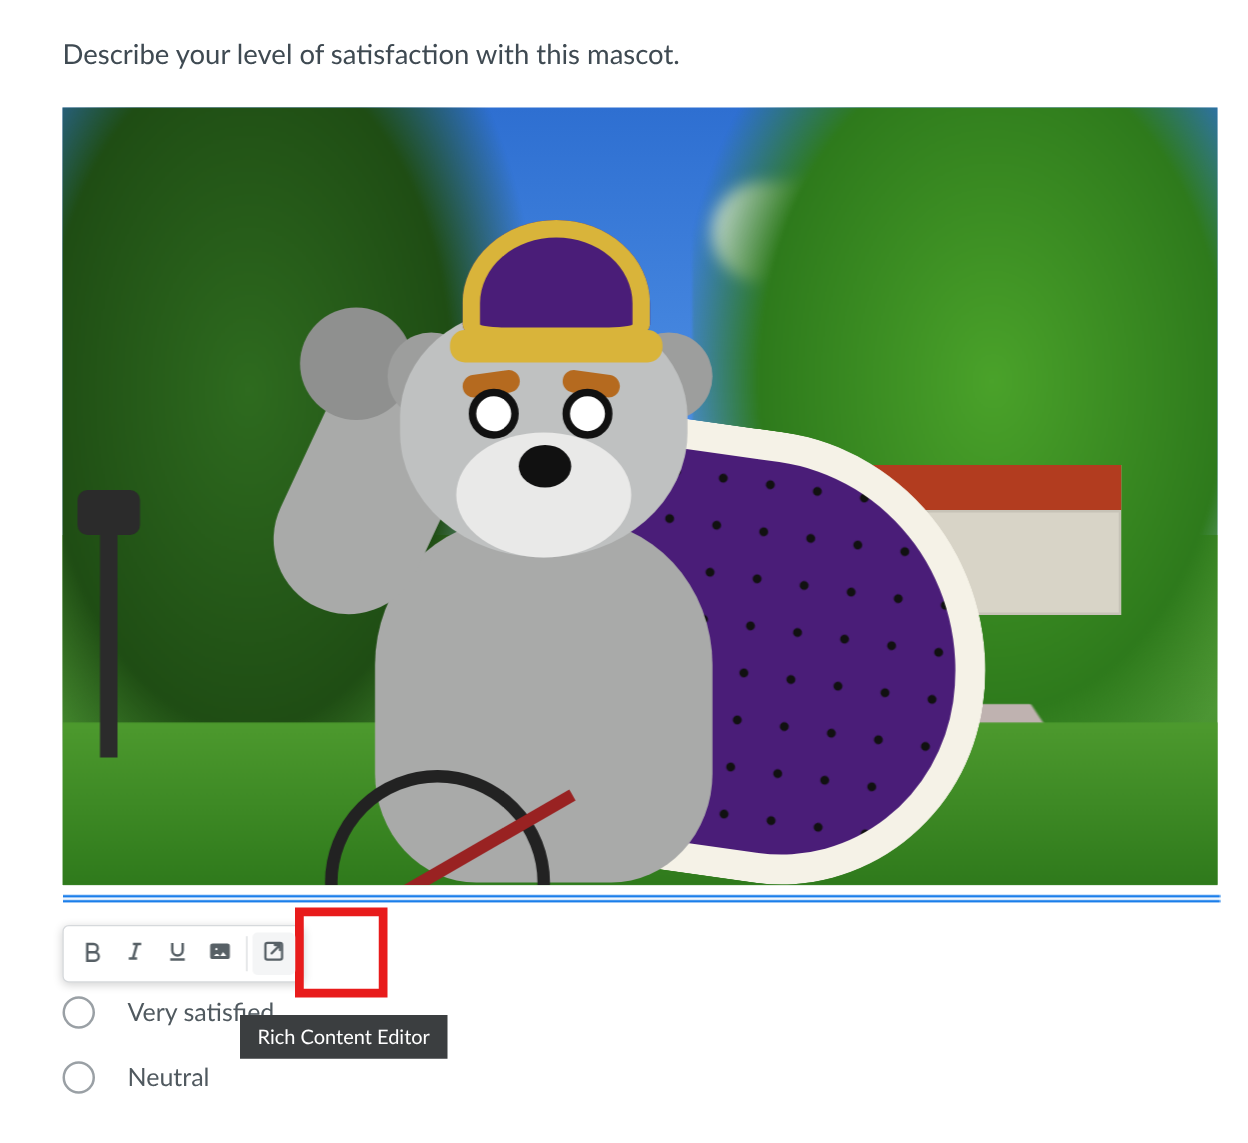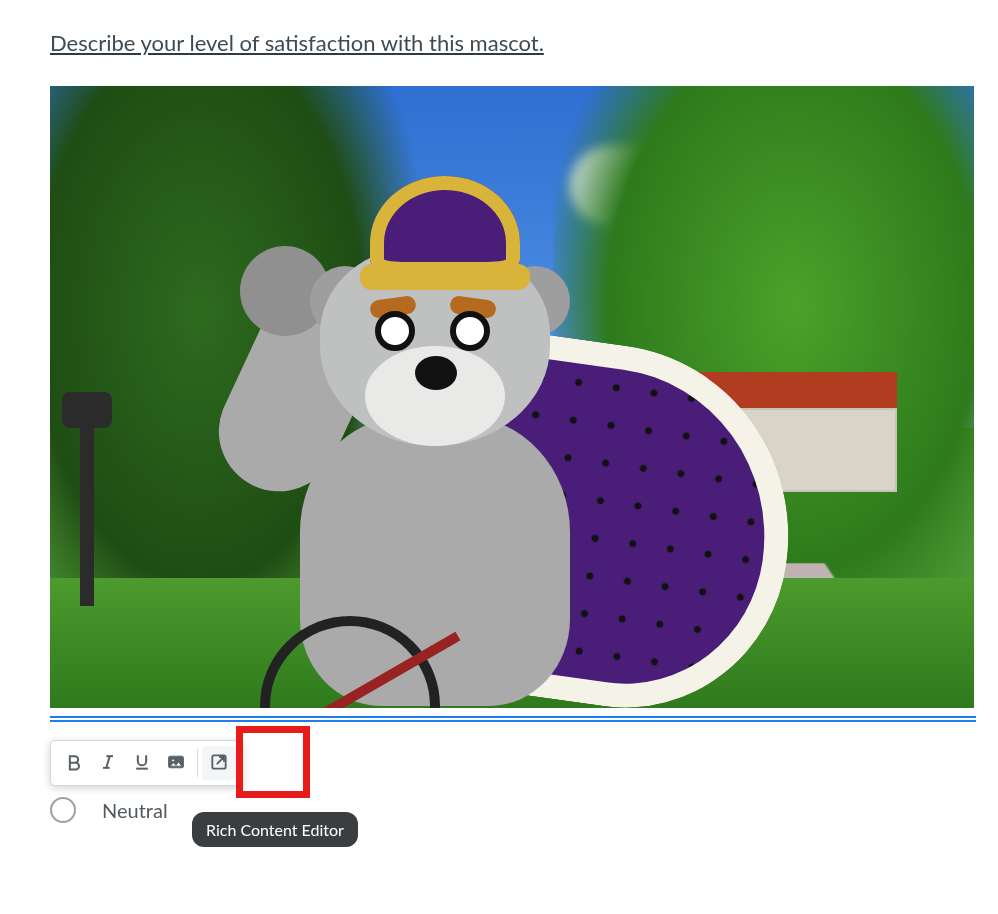--- a/index.html
+++ b/index.html
@@ -8,21 +8,20 @@
     padding: 0;
     width: 998px;
     height: 914px;
     font-family: "Lato", "Helvetica Neue", Arial, sans-serif;
     background: #ffffff;
     color: #2d3b45;
     overflow: hidden;
   }
   .page {
     padding: 28px 22px 0 50px;
-    text-decoration: underline;
   }
   .question-text {
     font-size: 22px;
     font-weight: 400;
     color: #3f4a52;
     margin: 0 0 28px 0;
     line-height: 1.35;
   }
 
   
@@ -225,21 +224,21 @@
 
   
   .tooltip {
     position: absolute;
     left: 192px;
     top: 812px;
     background: #3b3e40;
     color: #ffffff;
     font-size: 16px;
     padding: 8px 14px;
-    border-radius: 12px;
+    border-radius: 0;
     z-index: 25;
   }
 
   
   .choices {
     position: absolute;
     left: 50px;
     top: 797px;
     display: flex;
     flex-direction: column;
@@ -358,15 +357,19 @@
   </div>
 </div>
 
 <div class="hl-box"></div>
 
 <div class="tooltip">Rich Content Editor</div>
 
 <div class="choices">
   <label class="choice">
     <span class="radio"></span>
+    <span class="choice-label">Very satisfied</span>
+  </label>
+  <label class="choice">
+    <span class="radio"></span>
     <span class="choice-label">Neutral</span>
   </label>
 </div>
 
 </body></html>

